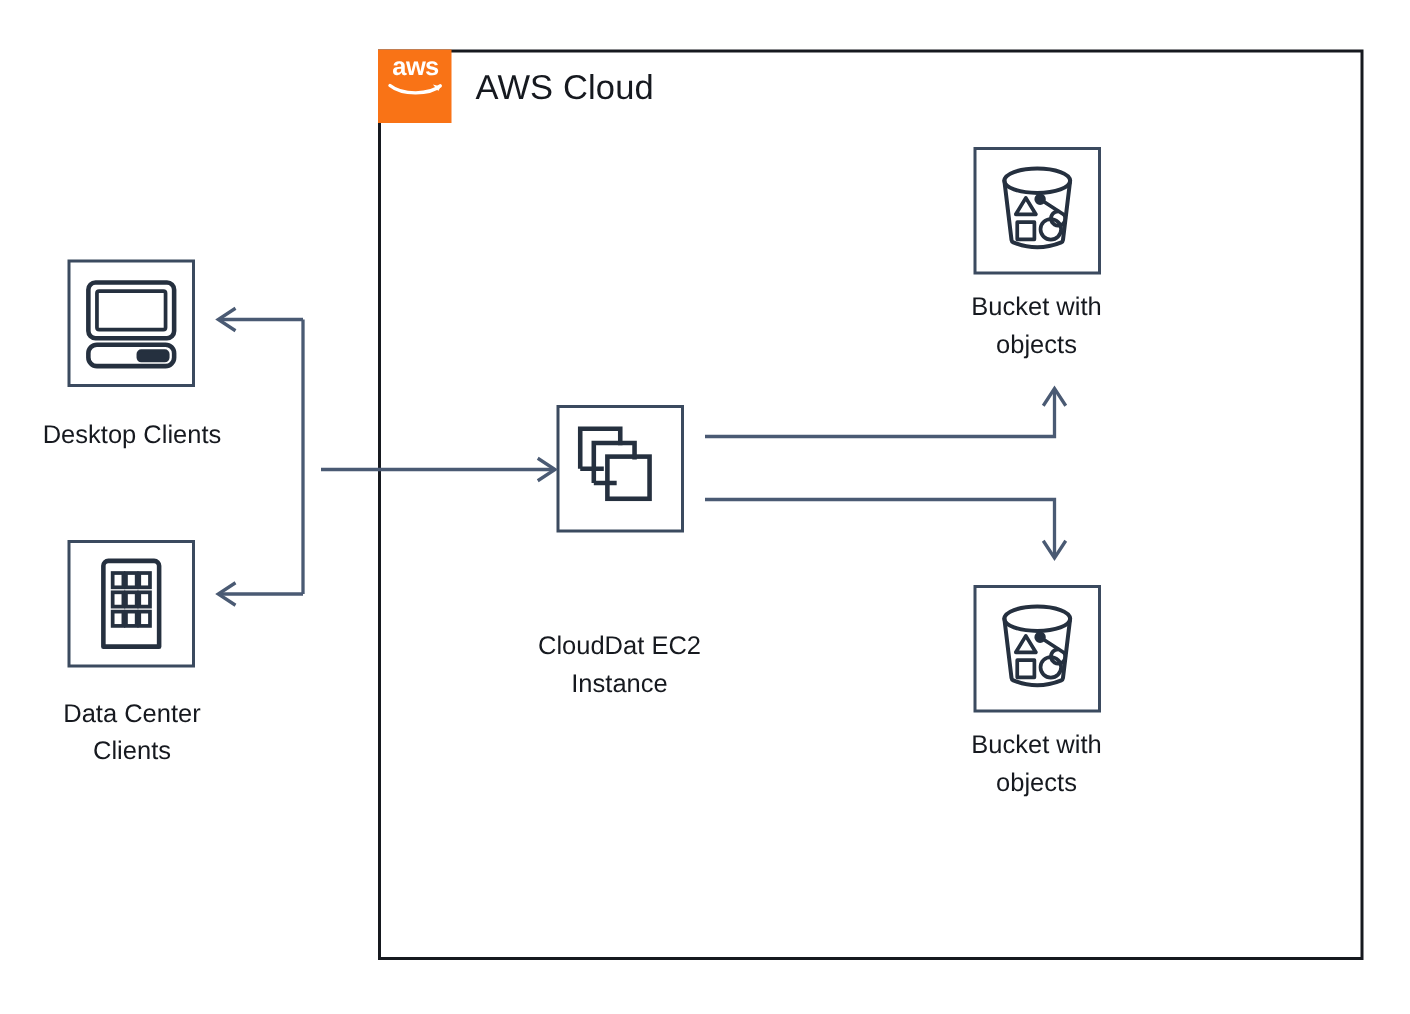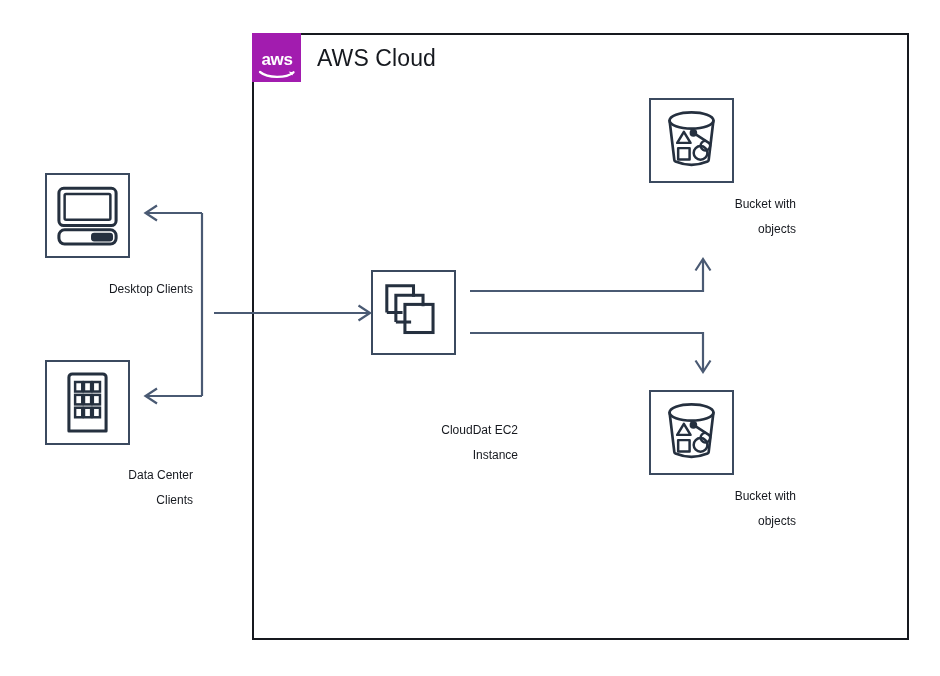--- a/index.html
+++ b/index.html
@@ -28,23 +28,23 @@
     border: 2px solid #16191f;
     box-sizing: border-box;
     background: transparent;
   }
   .cloud-logo {
     position: absolute;
     left: 252px;
     top: 33px;
     width: 49px;
     height: 49px;
-    background: #a21caf;
+    background: #f97316;
     display: flex;
-    align-items: flex-end;
+    align-items: flex-start;
     justify-content: center;
   }
   .cloud-logo svg { display: block; }
   .cloud-title {
     position: absolute;
     left: 317px;
     top: 45px;
     font-size: 23px;
     color: #16191f;
     letter-spacing: 0.1px;
@@ -56,22 +56,22 @@
     position: absolute;
   }
   .node-icon {
     border: 2px solid #3b4a5f;
     box-sizing: border-box;
     background: #ffffff;
     display: block;
   }
   .node-label {
     position: absolute;
-    text-align: right;
-    font-size: 12px;
+    text-align: center;
+    font-size: 17px;
     line-height: 25px;
     color: #16191f;
     white-space: pre-line;
   }
 
   
   #desktop-node      { left: 45px;  top: 173px; }
   #desktop-node .node-icon { width: 85px; height: 85px; }
   #desktop-label     { left: -17px; top: 277px; width: 210px; }
 

